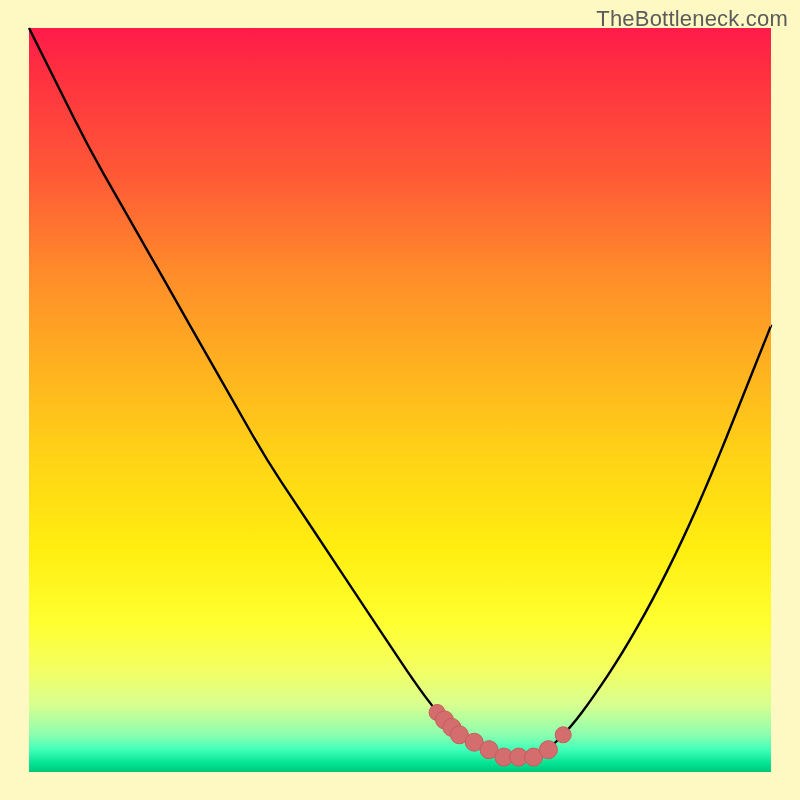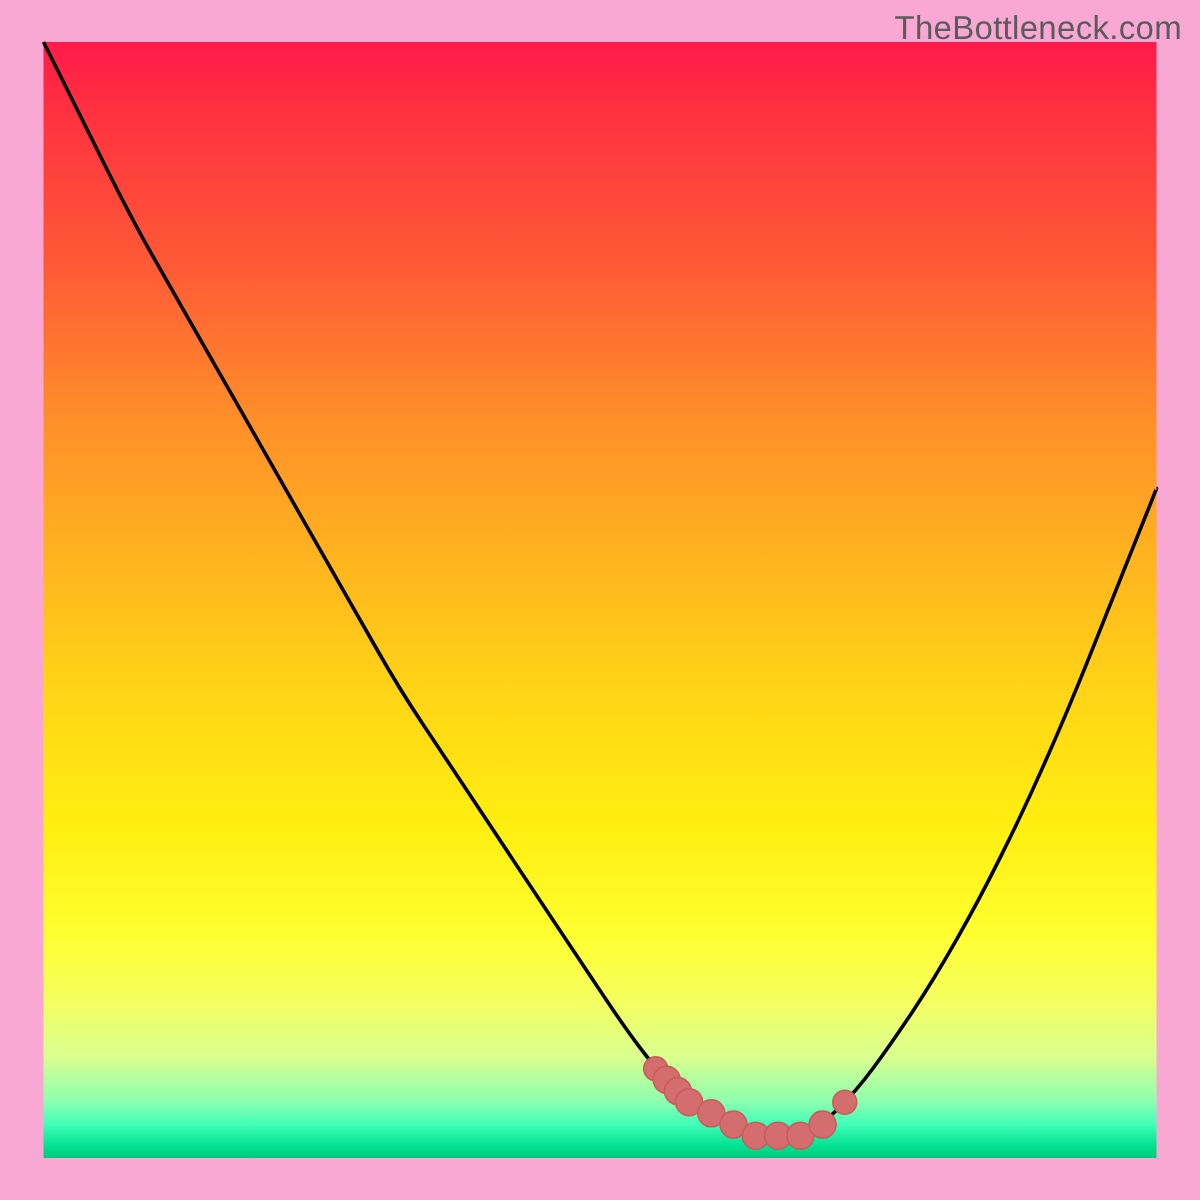--- a/index.html
+++ b/index.html
@@ -10,21 +10,21 @@
     background: #000;
     overflow: hidden;
     font-family: Arial, Helvetica, sans-serif;
   }
   .frame {
     position: absolute;
     left: 0;
     top: 0;
     width: 800px;
     height: 800px;
-    background: #f9a8d4;
+    background: #fef9c3;
   }
   .plot {
     position: absolute;
     left: 29px;
     top: 28px;
     width: 742px;
     height: 744px;
     background: linear-gradient(to bottom,
       #ff1a4a 0%,
       #ff3040 6%,

